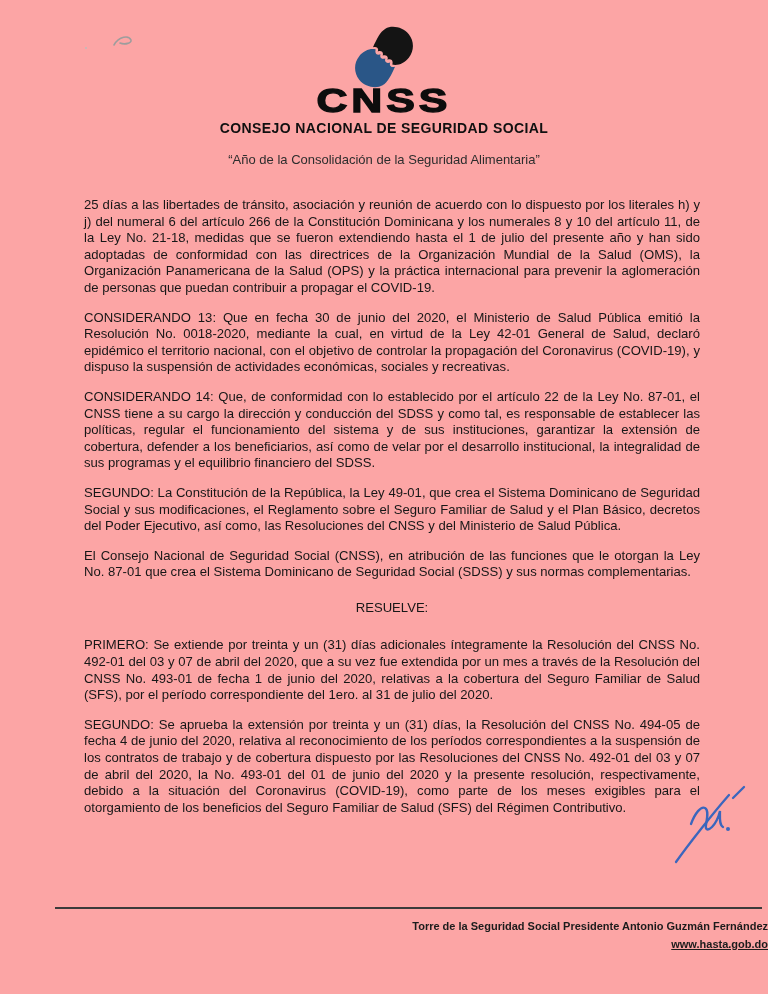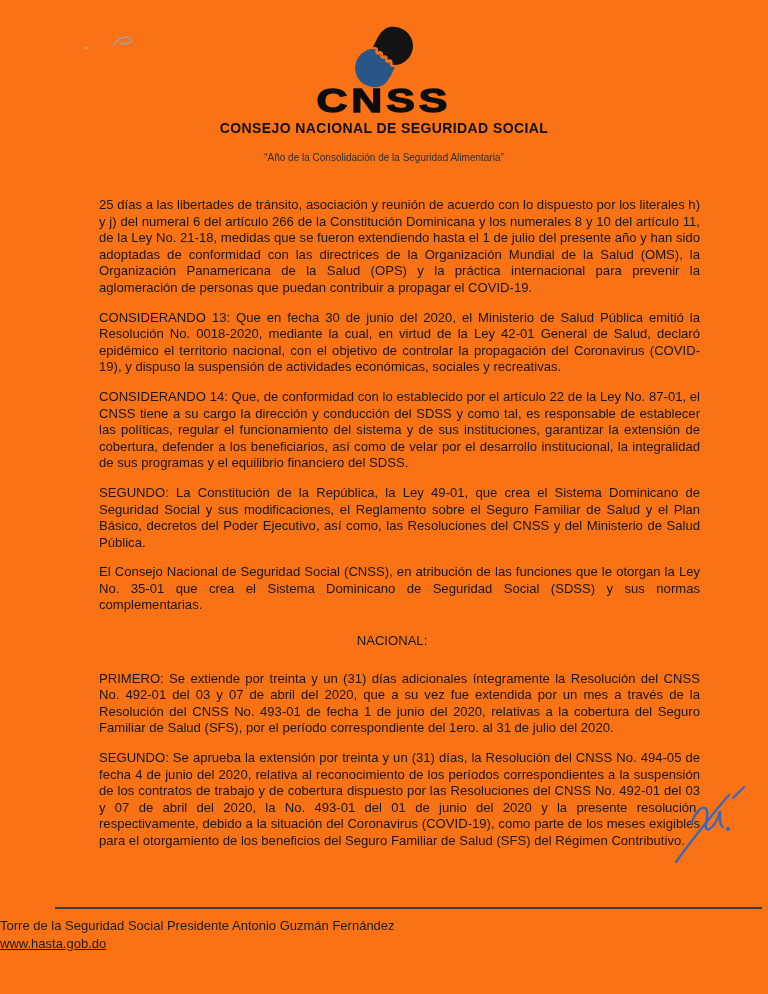--- a/index.html
+++ b/index.html
@@ -4,49 +4,49 @@
 <style>
   html,body{margin:0;padding:0;}
   body{
     width:768px;height:994px;
     background:#ffffff;
     font-family:"Liberation Sans",sans-serif;
     color:#161616;
     position:relative;
     overflow:hidden;
   }
-  .scan-page{position:absolute;inset:0;background:#f97316;}
+  .scan-page{position:absolute;inset:0;background:#fca5a5;}
 
   
   .header{position:absolute;top:26px;left:0;right:0;text-align:center;}
   .hands{display:block;margin:0 auto;}
   .acronym{
     display:inline-block;
     font-size:33px;font-weight:bold;line-height:1;
     letter-spacing:3px;
     transform:scaleX(1.3);
     -webkit-text-stroke:1.3px #0d0d0d;
     color:#0d0d0d;
     margin-top:-4px;
   }
   .orgname{
     font-size:14px;font-weight:bold;letter-spacing:0.4px;
     color:#101010;margin-top:3px;
   }
   .motto{
     position:absolute;top:152px;left:0;right:0;
-    text-align:center;font-size:10px;color:#2d2d2d;
+    text-align:center;font-size:13px;color:#2d2d2d;
   }
 
   
   .doc-body{
     position:absolute;top:197px;left:84px;width:616px;
   }
   .doc-body p.para{
-    margin:0 0 13px 15px;
+    margin:0 0 13px 0;
     text-align:justify;
     font-size:13.1px;
     line-height:16.6px;
     color:#171717;
   }
   .doc-body p.para.center{
     text-align:center;font-weight:bold;margin:19px 0 21px 0;
   }
   .b{font-weight:normal;}
 
@@ -56,21 +56,21 @@
   
   .signature{position:absolute;left:658px;top:782px;}
 
   
   .footer-divider{
     position:absolute;top:907px;left:55px;right:6px;height:0;
     border-top:2px solid #3b3b3b;
   }
   .footer{
     position:absolute;top:917px;left:0;right:0;
-    text-align:left;font-size:13px;font-weight:normal;
+    text-align:right;font-size:11px;font-weight:bold;
     line-height:18px;color:#1c1c1c;
   }
   .footer .site{text-decoration:underline;}
 </style>
 </head>
 <body>
 
 <div class="scan-page">
 
   <svg class="pencil" width="64" height="24" viewBox="0 0 64 24">
@@ -91,22 +91,22 @@
     <div class="orgname">CONSEJO NACIONAL DE SEGURIDAD SOCIAL</div>
   </div>
 
   <div class="motto">“Año de la Consolidación de la Seguridad Alimentaria”</div>
 
   <div class="doc-body">
       <p class="para"><span>25 días a las libertades de tránsito, asociación y reunión de acuerdo con lo dispuesto por los literales h) y j) del numeral 6 del artículo 266 de la Constitución Dominicana y los numerales 8 y 10 del artículo 11, de la Ley No. 21-18, medidas que se fueron extendiendo hasta el 1 de julio del presente año y han sido adoptadas de conformidad con las directrices de la Organización Mundial de la Salud (OMS), la Organización Panamericana de la Salud (OPS) y la práctica internacional para prevenir la aglomeración de personas que puedan contribuir a propagar el COVID-19.</span></p>
       <p class="para"><span class="b">CONSIDERANDO 13:</span><span> Que en fecha 30 de junio del 2020, el </span><span class="b">Ministerio de Salud Pública</span><span> emitió la Resolución No. 0018-2020, mediante la cual, en virtud de la Ley 42-01 General de Salud, declaró epidémico el territorio nacional, con el objetivo de controlar la propagación del Coronavirus (COVID-19), y dispuso la suspensión de actividades económicas, sociales y recreativas.</span></p>
       <p class="para"><span class="b">CONSIDERANDO 14:</span><span> Que, de conformidad con lo establecido por el artículo 22 de la Ley No. 87-01, el CNSS tiene a su cargo la dirección y conducción del SDSS y como tal, es responsable de establecer las políticas, regular el funcionamiento del sistema y de sus instituciones, garantizar la extensión de cobertura, defender a los beneficiarios, así como de velar por el desarrollo institucional, la integralidad de sus programas y el equilibrio financiero del SDSS.</span></p>
       <p class="para"><span class="b">SEGUNDO:</span><span> La Constitución de la República, la Ley 49-01, que crea el Sistema Dominicano de Seguridad Social y sus modificaciones, el Reglamento sobre el Seguro Familiar de Salud y el Plan Básico, decretos del Poder Ejecutivo, así como, las Resoluciones del CNSS y del Ministerio de Salud Pública.</span></p>
-      <p class="para"><span>El Consejo Nacional de Seguridad Social (CNSS), en atribución de las funciones que le otorgan la Ley No. 35-01 que crea el Sistema Dominicano de Seguridad Social (SDSS) y sus normas complementarias.</span></p>
-      <p class="para center"><span class="b">NACIONAL:</span></p>
+      <p class="para"><span>El Consejo Nacional de Seguridad Social (CNSS), en atribución de las funciones que le otorgan la Ley No. 87-01 que crea el Sistema Dominicano de Seguridad Social (SDSS) y sus normas complementarias.</span></p>
+      <p class="para center"><span class="b">RESUELVE:</span></p>
       <p class="para"><span class="b">PRIMERO:</span><span> Se extiende por treinta y un (31) días adicionales íntegramente la Resolución del CNSS No. 492-01 del 03 y 07 de abril del 2020, que a su vez fue extendida por un mes a través de la Resolución del CNSS No. 493-01 de fecha 1 de junio del 2020, relativas a la cobertura del Seguro Familiar de Salud (SFS), por el período correspondiente del </span><span class="b">1ero. al 31 de julio del 2020</span><span>.</span></p>
       <p class="para"><span class="b">SEGUNDO:</span><span> Se aprueba la extensión por treinta y un (31) días, la </span><span class="b">Resolución del CNSS No. 494-05 de fecha 4 de junio del 2020,</span><span> relativa al reconocimiento de los períodos correspondientes a la suspensión de los contratos de trabajo y de cobertura dispuesto por las Resoluciones del CNSS No. 492-01 del 03 y 07 de abril del 2020, la No. 493-01 del 01 de junio del 2020 y la presente resolución, respectivamente, debido a la situación del Coronavirus (COVID-19), como parte de los meses exigibles para el otorgamiento de los beneficios del Seguro Familiar de Salud (SFS) del Régimen Contributivo.</span></p>
     </div>
 
   <svg class="signature" width="92" height="92" viewBox="0 0 92 92">
     <g fill="none" stroke="#3b66bd" stroke-width="2.3" stroke-linecap="round">
       <path d="M18 80 C30 63 56 30 71 13"></path>
       <path d="M75 16 L86 5"></path>
       <path d="M33 42 C37 31 43 24 47 26 C51 28 49 37 48 43 C47 48 50 49 54 45
                C58 41 61 33 62 29 C62 35 61 43 65 45"></path>

